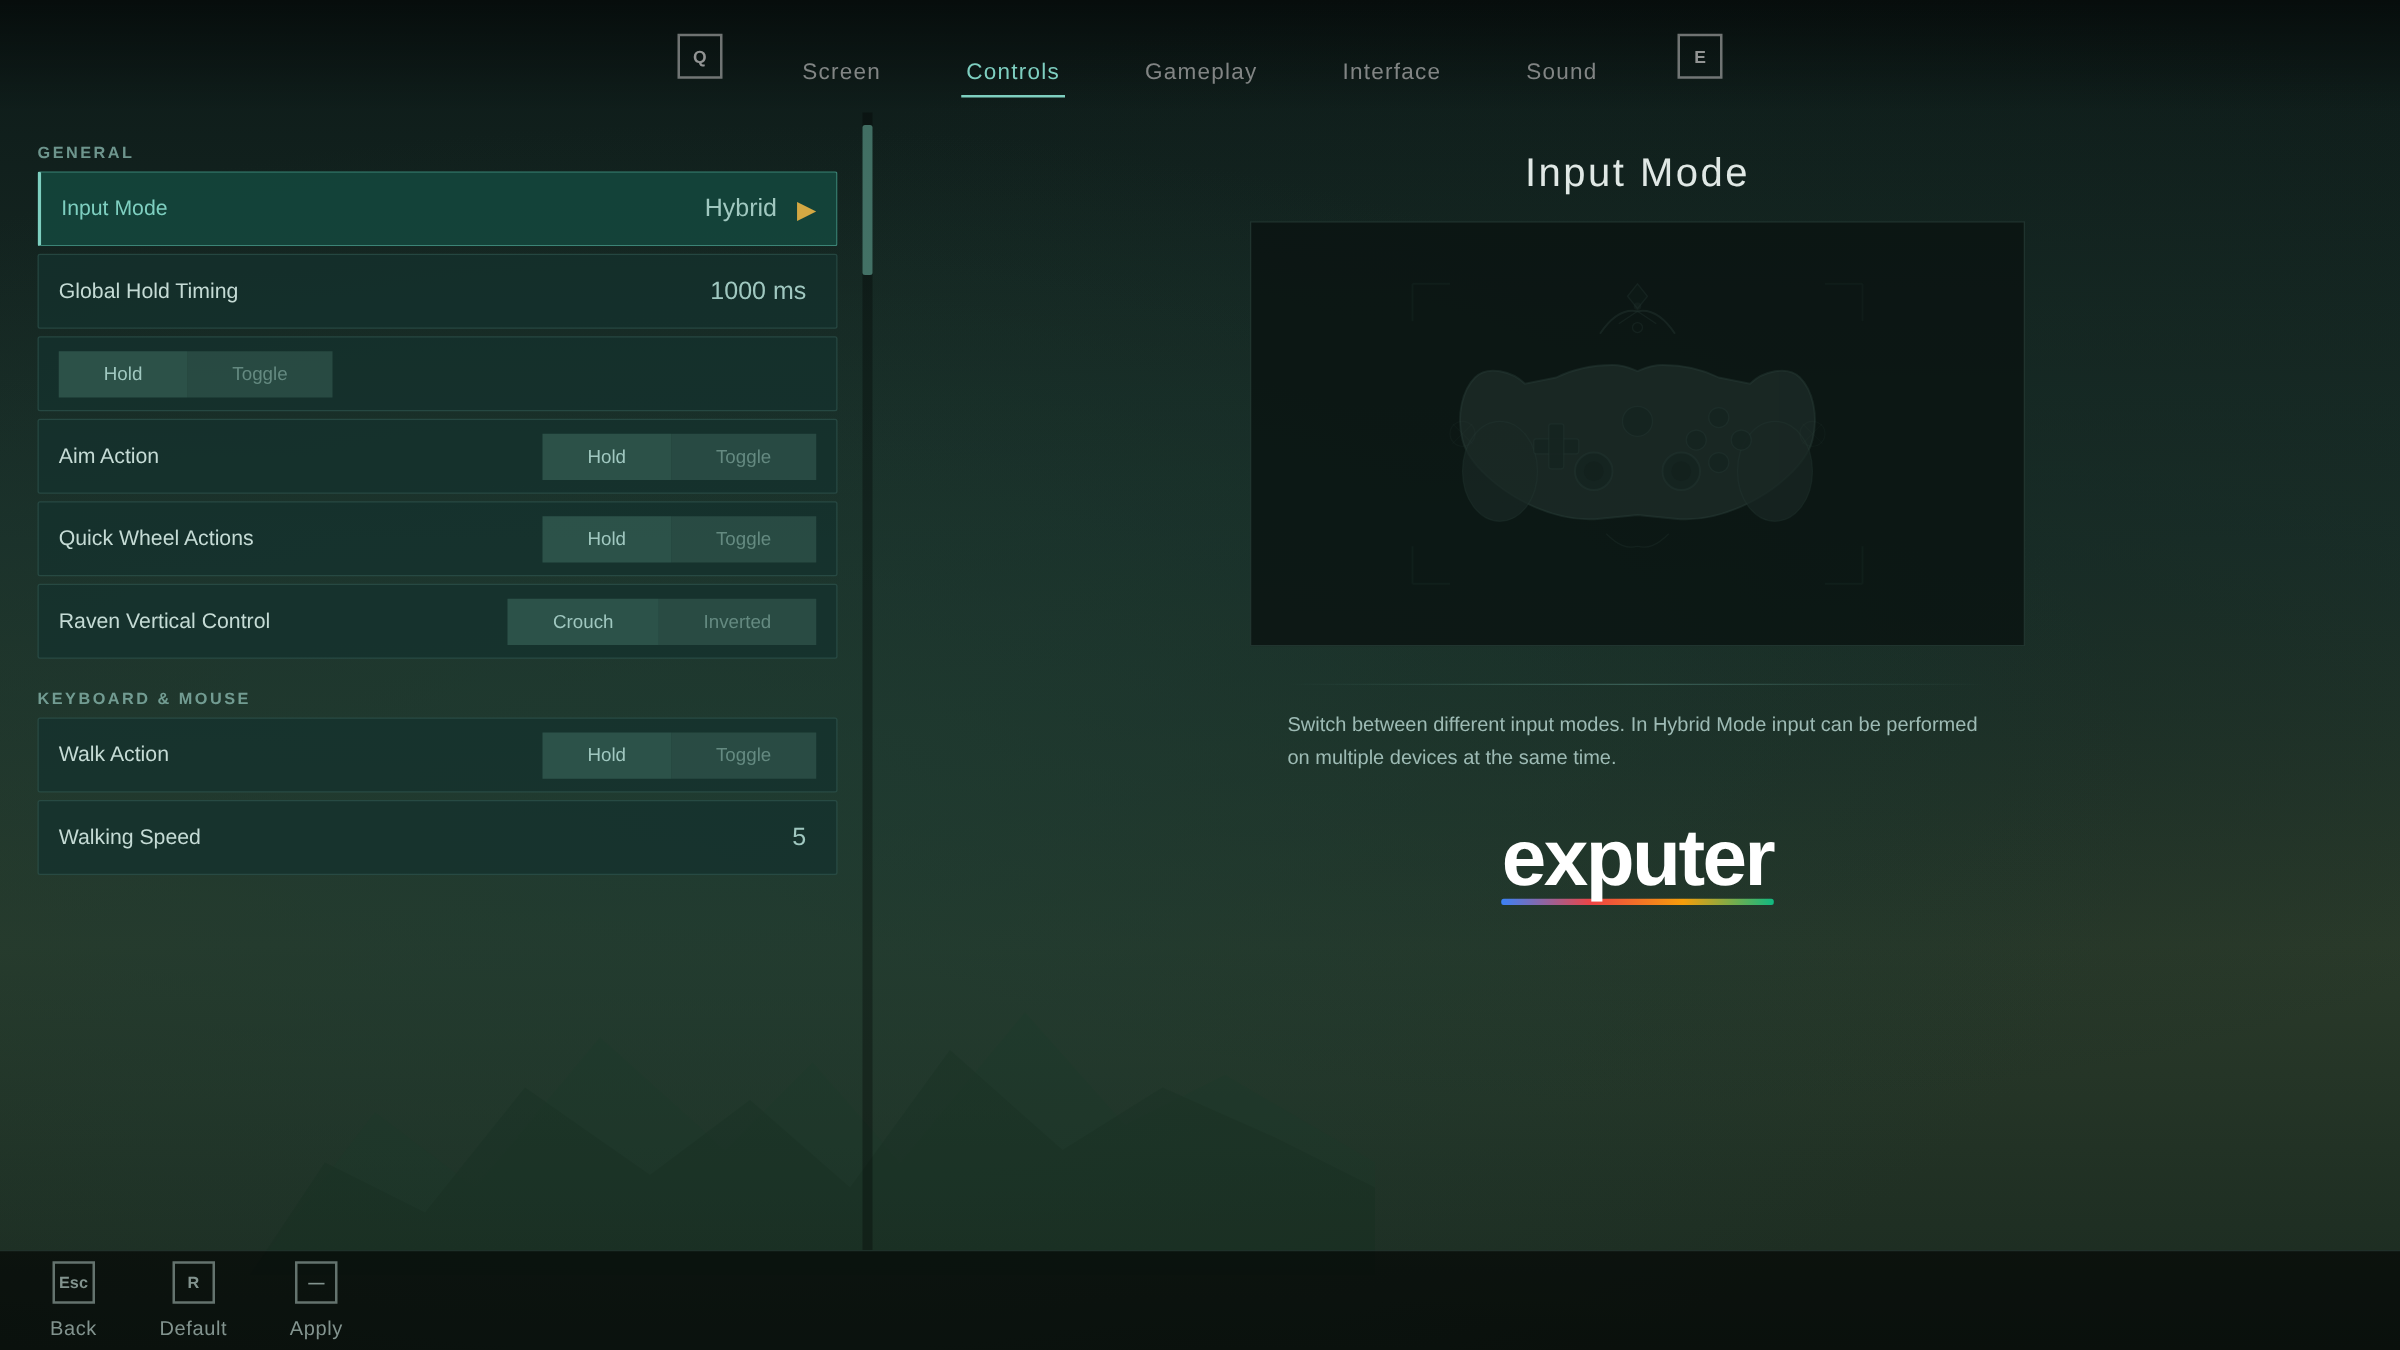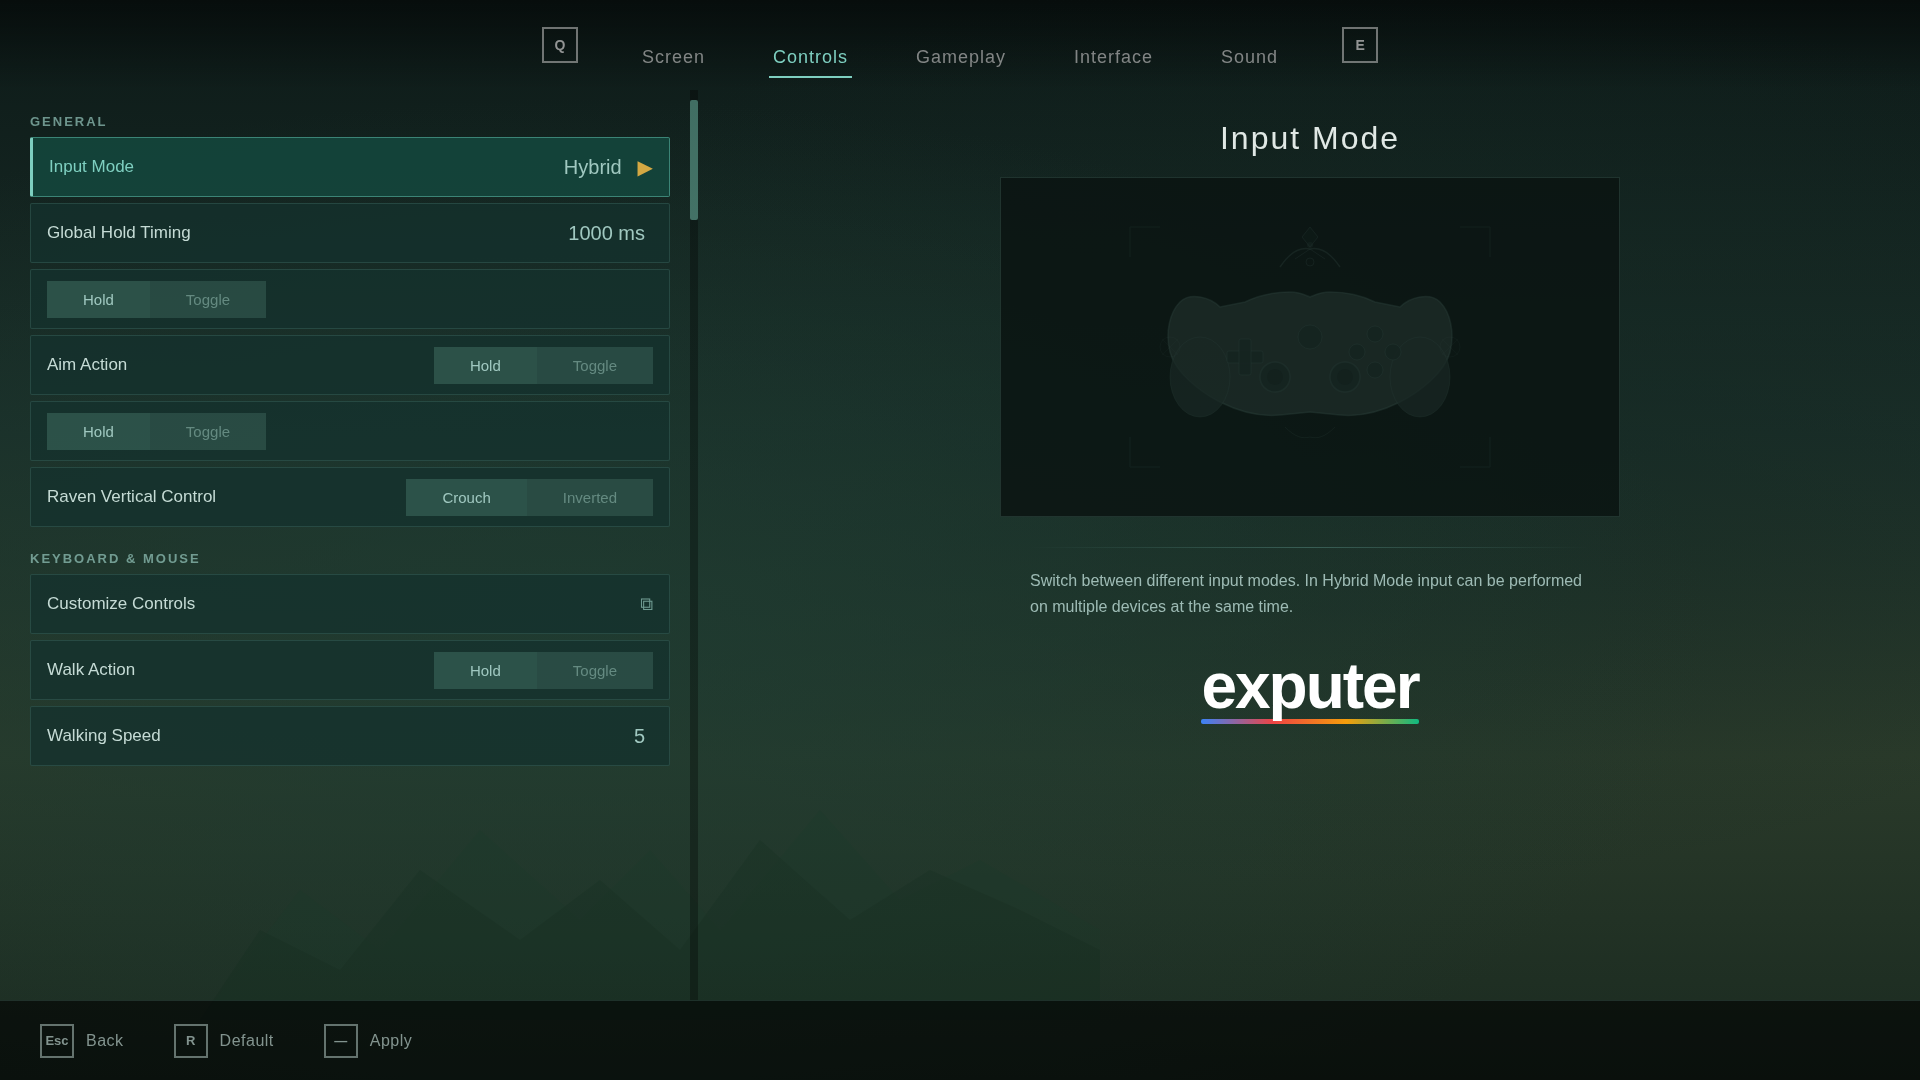--- a/index.html
+++ b/index.html
@@ -287,20 +287,21 @@
       gap: 50px;
       z-index: 10;
       border-top: 1px solid rgba(80,120,110,0.3);
     }
 
     .bottom-action {
       display: flex;
       align-items: center;
       gap: 12px;
       cursor: pointer;
+      flex-direction: column;
     }
 
     .action-key {
       width: 34px;
       height: 34px;
       border: 2px solid rgba(160,180,175,0.6);
       display: flex;
       align-items: center;
       justify-content: center;
       color: rgba(160,180,175,0.8);
@@ -379,40 +380,37 @@
 
     <div class="setting-row">
       <span class="setting-name">Aim Action</span>
       <div class="toggle-group">
         <button class="toggle-btn selected">Hold</button>
         <button class="toggle-btn unselected">Toggle</button>
       </div>
     </div>
 
     <div class="setting-row">
+      <span class="setting-name">Quick Wheel Actions</span>
       <div class="toggle-group">
         <button class="toggle-btn selected">Hold</button>
         <button class="toggle-btn unselected">Toggle</button>
       </div>
     </div>
 
     <div class="setting-row">
       <span class="setting-name">Raven Vertical Control</span>
       <div class="toggle-group">
         <button class="toggle-btn selected">Crouch</button>
         <button class="toggle-btn unselected">Inverted</button>
       </div>
     </div>
 
     <div class="section-label" style="margin-top: 24px;">KEYBOARD &amp; MOUSE</div>
 
-    <div class="setting-row">
-      <span class="setting-name">Customize Controls</span>
-      <span class="customize-icon">⧉</span>
-    </div>
 
     <div class="setting-row">
       <span class="setting-name">Walk Action</span>
       <div class="toggle-group">
         <button class="toggle-btn selected">Hold</button>
         <button class="toggle-btn unselected">Toggle</button>
       </div>
     </div>
 
     <div class="setting-row">

